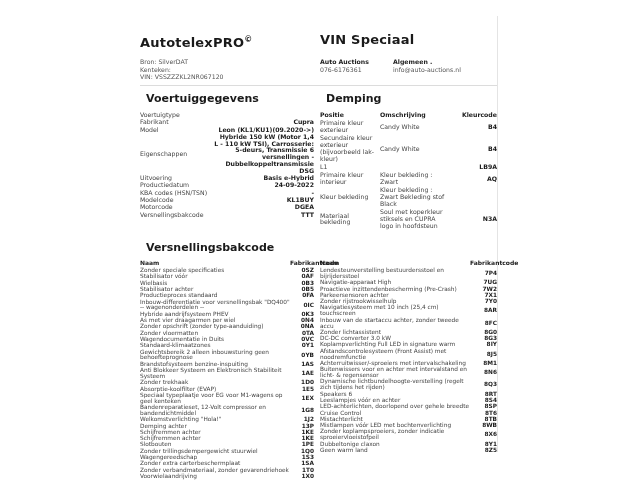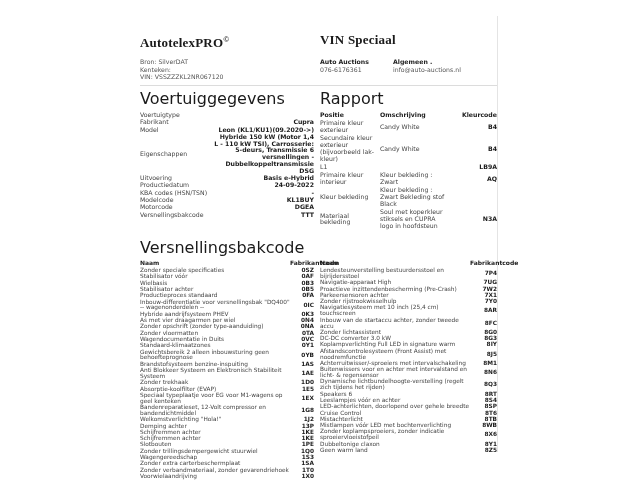--- a/index.html
+++ b/index.html
@@ -3,23 +3,23 @@
 <meta charset="utf-8">
 <style>
   html,body{margin:0;padding:0;background:#ffffff;}
   body{width:640px;height:480px;overflow:hidden;font-family:"DejaVu Sans","Liberation Sans",sans-serif;color:#333;-webkit-font-smoothing:antialiased;}
   .doc{position:relative;width:640px;height:480px;background:#fff;}
   .page-edge{position:absolute;left:497px;top:16px;bottom:28px;border-left:1px solid #e4e4e4;}
   .page{position:absolute;left:140px;top:0;width:357px;padding-top:32px;}
   .cols{display:flex;}
   .col-l{width:180px;padding-right:6px;box-sizing:border-box;flex:none;}
   .col-r{width:177px;flex:none;}
-  h1{margin:0;font-size:13px;line-height:15px;color:#1a1a1a;font-weight:bold;letter-spacing:0.2px;font-family:Liberation Serif, serif;}
+  h1{margin:0;font-size:13px;line-height:15px;color:#1a1a1a;font-weight:bold;letter-spacing:0.2px;}
   h1 sup{font-size:8px;}
-  h2{margin:0 0 7px 0;font-size:16px;line-height:13px;color:#1a1a1a;font-weight:normal;}
+  h2{margin:0 0 7px 6px;font-size:11px;line-height:13px;color:#1a1a1a;font-weight:bold;}
   .meta-row{margin-top:8px;}
   .meta div{font-size:6.2px;line-height:7.2px;color:#555;}
   .contact{display:flex;}
   .contact-block{width:73px;flex:none;}
   .contact-block + .contact-block{width:auto;}
   .contact .b{font-size:6.2px;line-height:7.2px;font-weight:bold;color:#222;}
   .contact .g{font-size:6.2px;line-height:7.2px;color:#555;}
   .rule{margin-top:5px;border-top:1px solid #dcdcdc;height:0;}
   .sections{margin-top:6px;}
   
@@ -130,21 +130,21 @@
 
             <div class="vrow">
               <span class="lbl">Versnellingsbakcode</span>
               <span class="val">TTT</span>
             </div>
 
         </div>
       </div>
 
       <div class="col-r">
-        <h2>Rapport</h2>
+        <h2>Demping</h2>
         <div class="krow khead">
           <span>Positie</span>
           <span>Omschrijving</span>
           <span class="code">Kleurcode</span>
         </div>
         <div>
 
             <div class="krow">
               <span class="pos">Primaire kleur exterieur</span>
               <span class="oms">Candy White</span>

